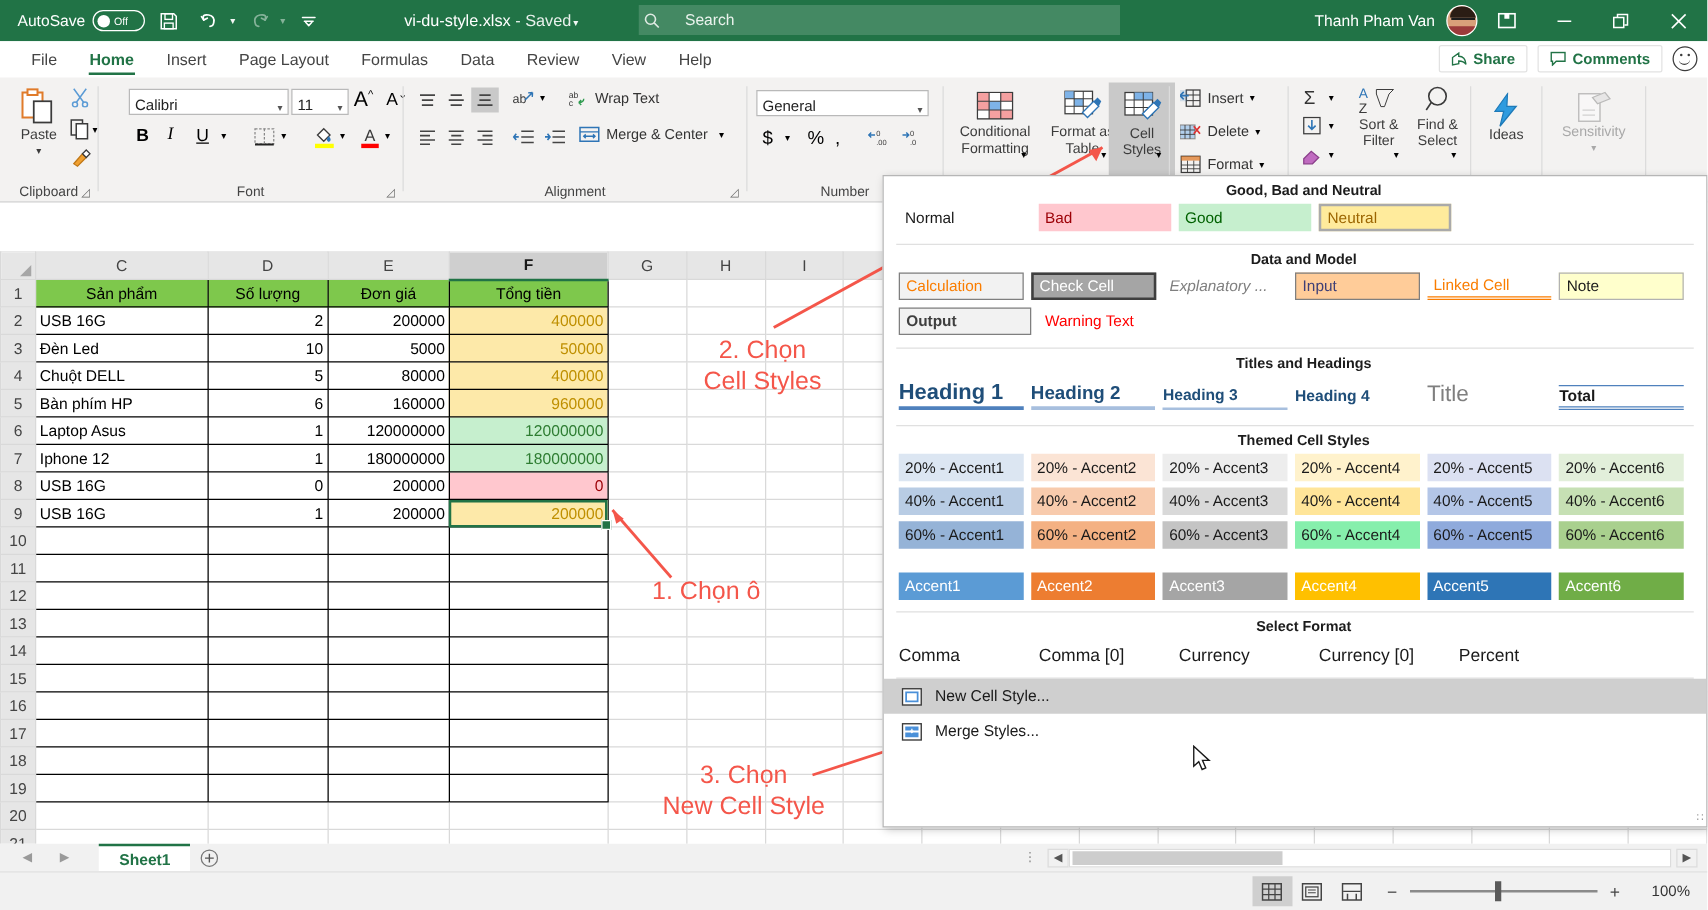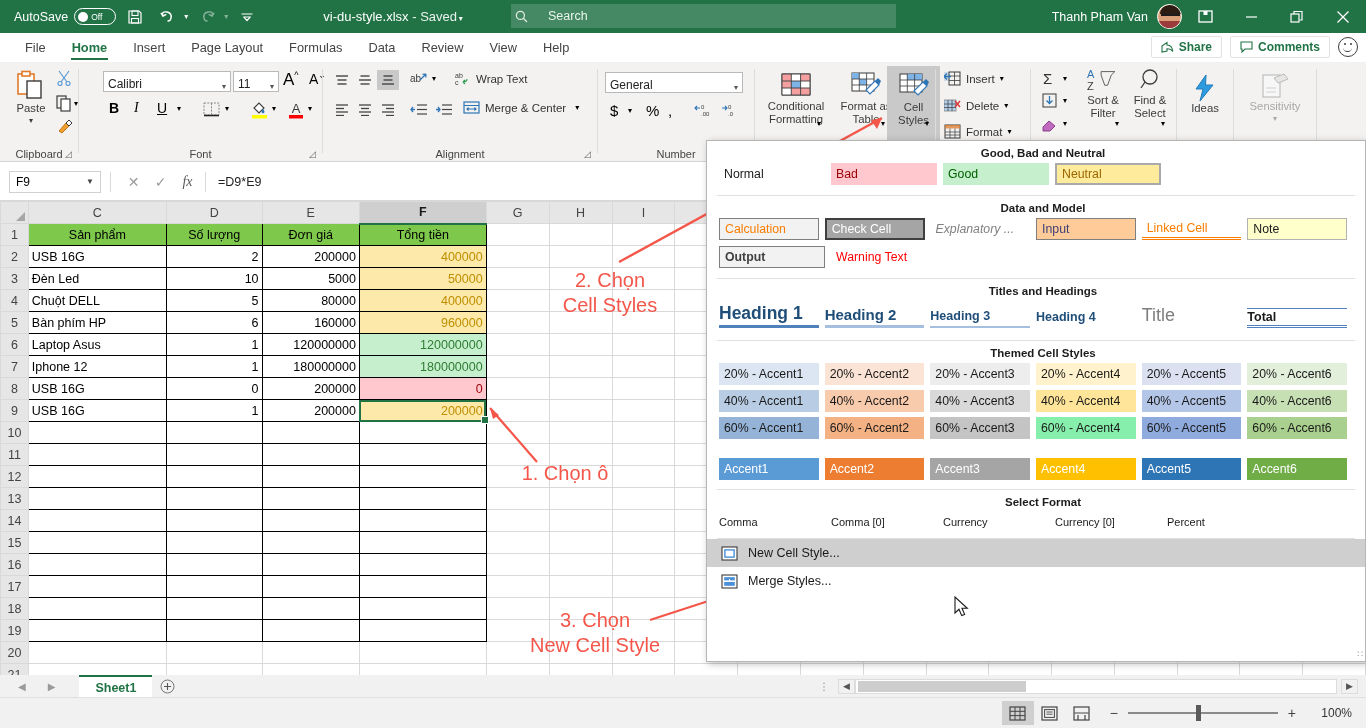--- a/index.html
+++ b/index.html
@@ -143,21 +143,21 @@
   .h3{ font-size:12.5px; font-weight:bold; border-bottom:2px solid #a7bfde; padding-bottom:3px;}
   .h4{ font-size:12.5px; font-weight:bold; padding-bottom:4px;}
   .htitle{ font-size:18px; color:#7f7f7f; font-weight:normal; padding-bottom:2px;}
   .htotal{ font-size:12.5px; font-weight:bold; color:#1a1a1a; border-top:1px solid #4f81bd; border-bottom:3px double #4f81bd; padding:1px 0 1px 0;}
 
   .themerow{ display:flex; padding:0 12px 5px 12px; }
   .themetile{ width:106px; height:22px; margin-right:6px; display:flex; align-items:center; padding-left:5px; font-size:12.3px; color:#1a1a1a; white-space:nowrap;}
   .themetile.dark{ color:#fff;margin-top:14px; }
 
   .nfrow{ display:flex; padding:4px 12px 10px 12px; }
-  .nftile{ width:106px; margin-right:6px; font-size:11px; color:#1a1a1a; }
+  .nftile{ width:106px; margin-right:6px; font-size:14px; color:#1a1a1a; }
 
   .menuitem{ height:28px; display:flex; align-items:center; padding-left:14px; gap:10px; font-size:12.5px; color:#1a1a1a; }
   .menuitem.hover{ background:#cfcfcf; }
   .mi-icon{ width:17px;height:15px; flex:0 0 17px; }
   .resizegrip{ position:absolute; right:3px; bottom:2px; color:#999; font-size:9px; letter-spacing:-1px;}
 
   .cursor{ position:absolute; left:954px; top:596px; z-index:60; }
 
   
   .hscroll{ position:absolute; left:0; top:675px; width:1366px; height:22px; background:#f1f1f1; display:flex; align-items:center;}
@@ -634,34 +634,20 @@
             <line x1="6" y1="16" x2="16" y2="16" stroke="#aaa" stroke-width="1"></line>
             <line x1="6" y1="20" x2="16" y2="20" stroke="#aaa" stroke-width="1"></line>
           </svg>
         <span class="lbl">Sensitivity</span>
         <span style="font-size:8px">▾</span>
       </div>
     </div>
     <div class="gsep" style="left:1316px;"></div>
   </div>
 
-  <div class="formulabar">
-    <div class="namebox">
-      <span>F9</span>
-      <span class="arrow">▼</span>
-    </div>
-    <div class="fsep"></div>
-    <div class="ficon">✕</div>
-    <div class="ficon">✓</div>
-    <div class="ficon" style="font-style:italic;color:#5a5a5a;font-family:'Liberation Serif',serif;">
-        <i>fx</i>
-      </div>
-    <div class="fsep" style="margin:0 2px 0 4px"></div>
-    <div class="fcontent">=D9*E9</div>
-  </div>
 
   <div class="gridwrap">
     <table class="grid">
       <tbody>
           <tr>
         <td class="corner"></td>
         <td class="colhdr" style="width:140px">C</td>
         <td class="colhdr" style="width:97px">D</td>
         <td class="colhdr" style="width:98px">E</td>
         <td class="colhdr sel" style="width:128px">F</td>

